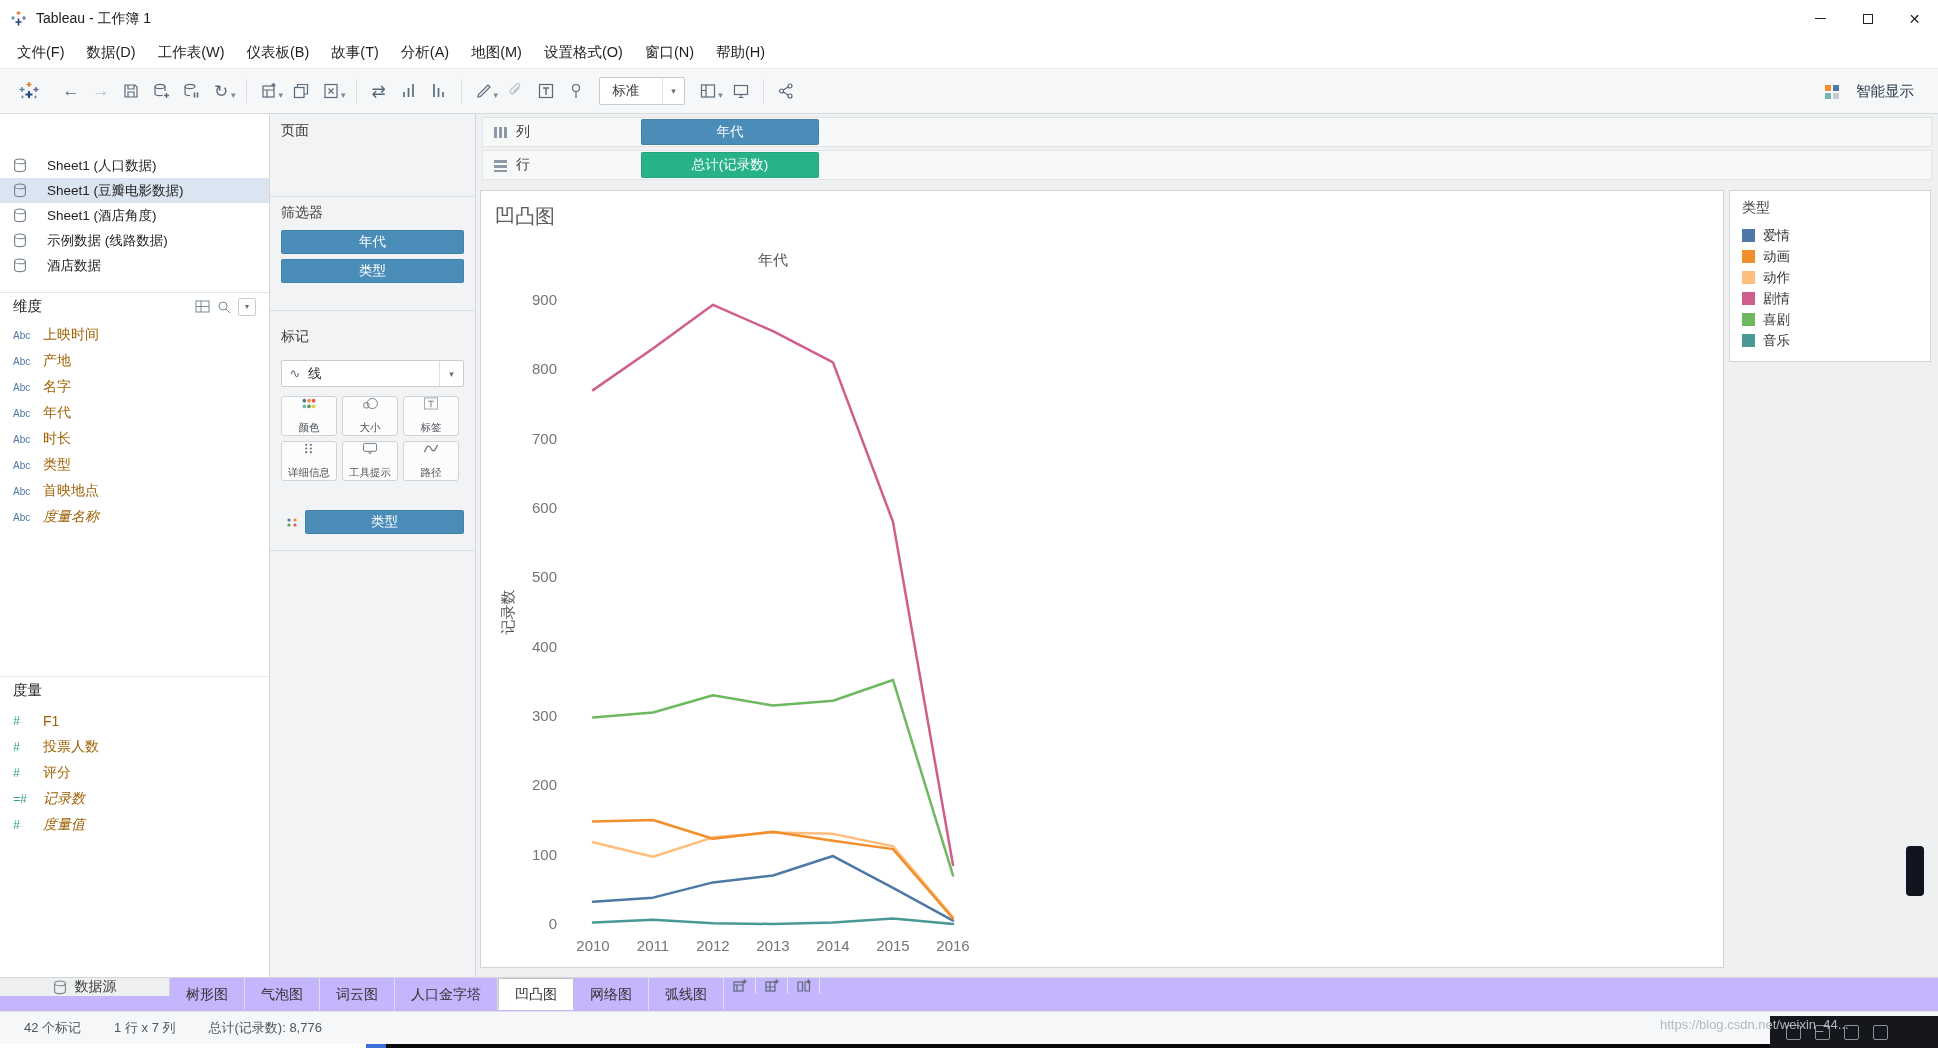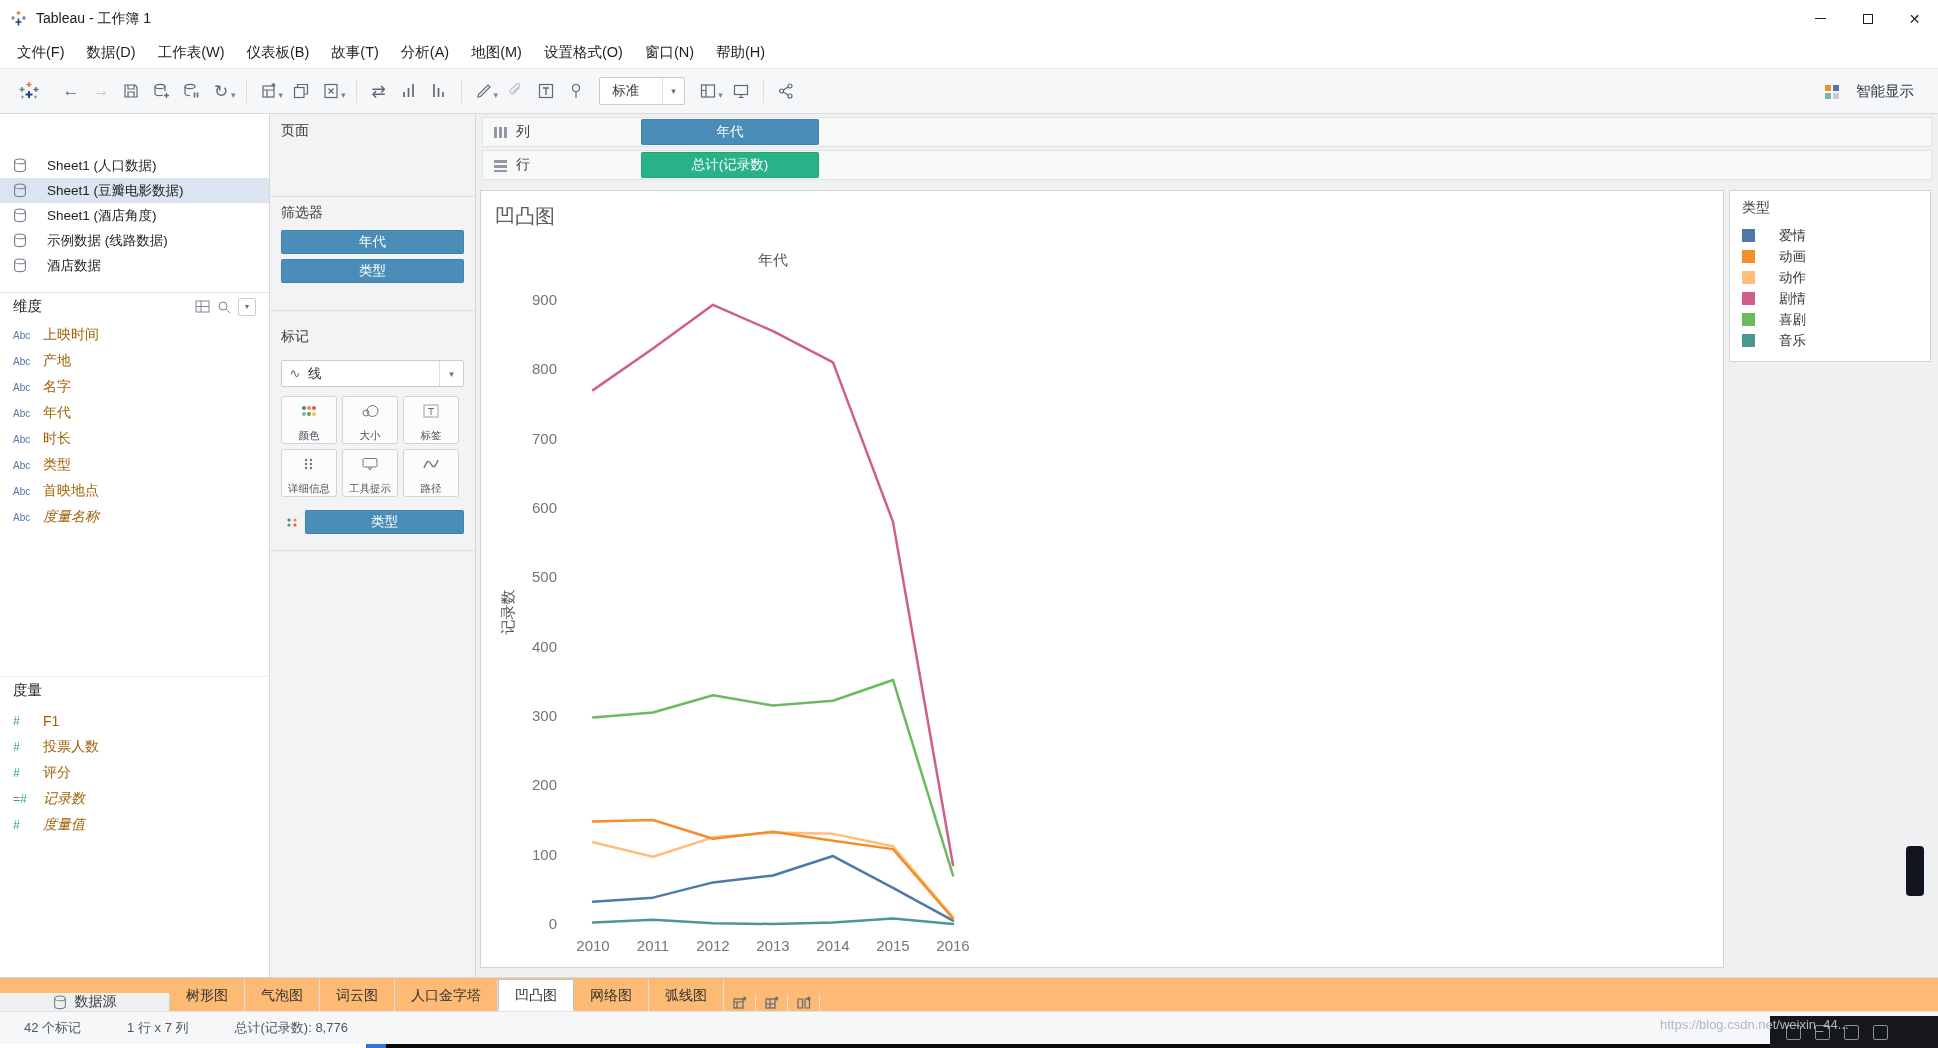--- a/index.html
+++ b/index.html
@@ -59,21 +59,21 @@
 .sec-line{position:absolute;left:0;right:0;height:1px;background:#dcdfe1}
 .pill{height:24px;line-height:24px;border-radius:2px;color:#fff;font-size:13.5px;text-align:center;background:var(--pill-blue);box-shadow:0 0 0 1px rgba(0,0,0,.08) inset}
 .pill.green{background:var(--pill-green)}
 #filter-pills{position:absolute;top:116px;left:11px;right:11px}
 #filter-pills .pill{margin-bottom:5px}
 .mark-dd{position:absolute;top:246px;left:11px;right:11px;height:27px;background:#fff;border:1px solid #c8cdd1;border-radius:2px;display:flex;align-items:center}
 .mark-dd .dd-ic{width:26px;text-align:center;color:#5a6a7a;font-size:13px}
 .mark-dd .dd-label{flex:1;font-size:13.5px;color:#333}
 .mark-dd .dd-caret{width:24px;align-self:stretch;border-left:1px solid #dde0e3;display:flex;align-items:center;justify-content:center;font-size:9px;color:#66707a}
 #mark-btns{position:absolute;top:282px;left:11px;display:grid;grid-template-columns:repeat(3,56px);gap:5px}
-.mark-btn{height:48px;background:#fcfcfc;border:1px solid #cfd4d8;border-radius:3px;display:flex;flex-direction:column;align-items:center;justify-content:flex-end;gap:11px}
+.mark-btn{height:40px;background:#fcfcfc;border:1px solid #cfd4d8;border-radius:3px;display:flex;flex-direction:column;align-items:center;justify-content:flex-end;gap:11px}
 .mb-label{font-size:10.5px;color:#4e555c;white-space:nowrap}
 #marks-pill-row{position:absolute;top:396px;left:16px;right:11px;display:flex;align-items:center;gap:7px}
 #marks-pill-row .pill{flex:1}
 
 .right-region{position:absolute;left:476px;top:0;width:1462px;height:100%;background:#eef0f1}
 .shelf-row{position:absolute;left:6px;width:1450px;height:30px;background:#f7f8f8;border:1px solid #e2e4e6;display:flex;align-items:center}
 #col-shelf{top:3px}
 #row-shelf{top:36px}
 .shelf-ic{margin:0 8px 0 10px;display:flex}
 .shelf-label{font-size:14px;color:#3c3c3c}
@@ -81,32 +81,32 @@
 
 .chart-card{position:absolute;left:4px;top:76px;width:1244px;height:778px;background:#fff;border:1px solid #d2d5d7}
 .sheet-title{position:absolute;left:14px;top:12px;font-size:20px;color:#5c5c5c}
 #chart-svg{position:absolute;left:18px;top:50px}
 #chart-svg text{font-family:"Liberation Sans","DejaVu Sans",sans-serif}
 #chart-svg .tick{font-size:15px;fill:#757575}
 #chart-svg .ax-title{font-size:15px;fill:#555}
 
 .legend-card{position:absolute;left:1253px;top:76px;width:202px;height:172px;background:#fff;border:1px solid #d2d5d7;padding:8px 12px}
 .legend-title{font-size:14px;color:#444;margin-bottom:8px}
-.lg-row{height:21px;display:flex;align-items:center;gap:24px}
+.lg-row{height:21px;display:flex;align-items:center;gap:8px}
 .lg-swatch{width:13px;height:13px;flex:0 0 13px}
 .lg-label{font-size:13.5px;color:#333}
 
-.tabbar{position:absolute;top:977px;left:0;right:0;height:34px;background:#fdba74;border-top:1px solid #d5d8da;display:flex;align-items:flex-end}
+.tabbar{position:absolute;top:977px;left:0;right:0;height:34px;background:#c4b5fd;border-top:1px solid #d5d8da;display:flex;align-items:flex-start}
 .ds-tab{width:170px;display:flex;align-items:center;justify-content:center;gap:8px;font-size:14px;color:#3c3c3c;border-right:1px solid #d0d3d5;background:#eef0f0}
 .sheet-tab{padding:0 16px;line-height:32px;font-size:14px;color:#333;border-right:1px solid #dcdfe1;background:transparent}
 .sheet-tab.active{background:#fff;border:1px solid #bfc4c8;border-bottom:1px solid #fff;line-height:30px}
 .new-btn{width:32px;display:flex;align-items:center;justify-content:center;border-right:1px solid #e3e5e7}
 .new-btn svg{stroke:#5a6a7a;fill:none;stroke-width:1.2}
 
-.statusbar{position:absolute;top:1011px;left:0;right:0;height:33px;background:#f6f7f8;border-top:1px solid #e0e2e4;display:flex;align-items:center;padding-left:24px;gap:46px}
+.statusbar{position:absolute;top:1011px;left:0;right:0;height:33px;background:#f6f7f8;border-top:1px solid #e0e2e4;display:flex;align-items:center;padding-left:24px;gap:33px}
 .status-text{font-size:13px;color:#4e565e}
 .watermark{position:absolute;left:1660px;top:1017px;font-size:13px;color:#b2b8c0;z-index:5}
 .dark-corner{position:absolute;left:1770px;top:1016px;width:168px;height:32px;background:#15171c;display:flex;align-items:center;gap:14px;padding:0 16px;z-index:4}
 .wm-icon{width:15px;height:15px;border:1px solid #8a9097;border-radius:2px}
 .bottom-strip{position:absolute;left:366px;right:0;bottom:0;height:4px;background:#0a0a0a;z-index:3}
 .strip-chip{position:absolute;left:366px;bottom:0;width:20px;height:4px;background:#3a6fd8;z-index:4}
 .floating-widget{position:absolute;left:1906px;top:846px;width:18px;height:50px;background:#10151f;border-radius:4px;z-index:6}
 </style>
 </head>
 <body>

